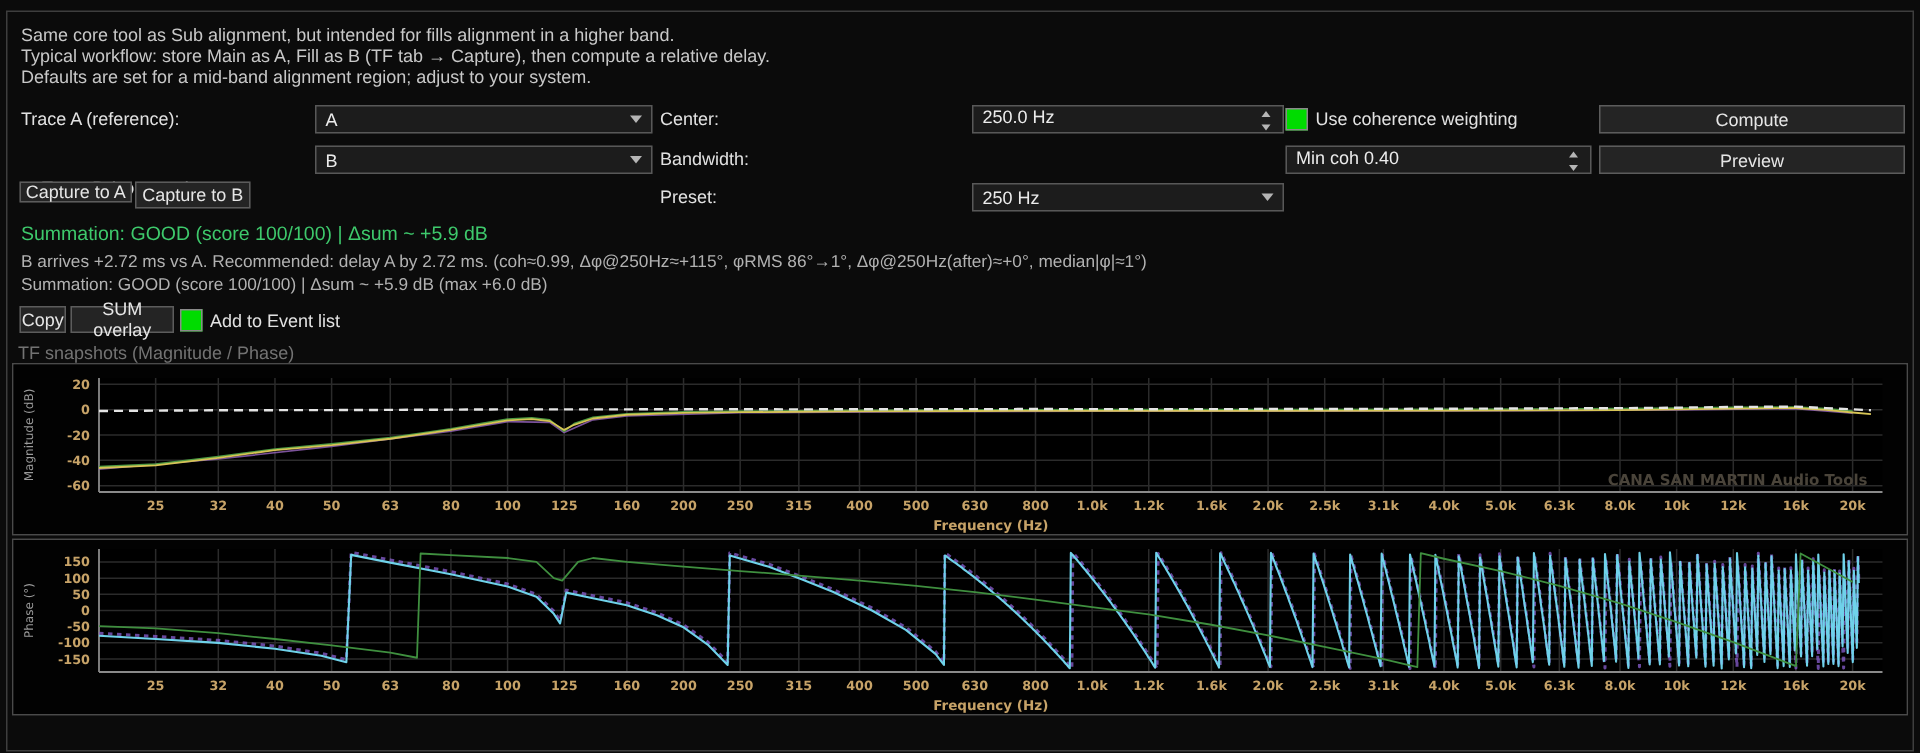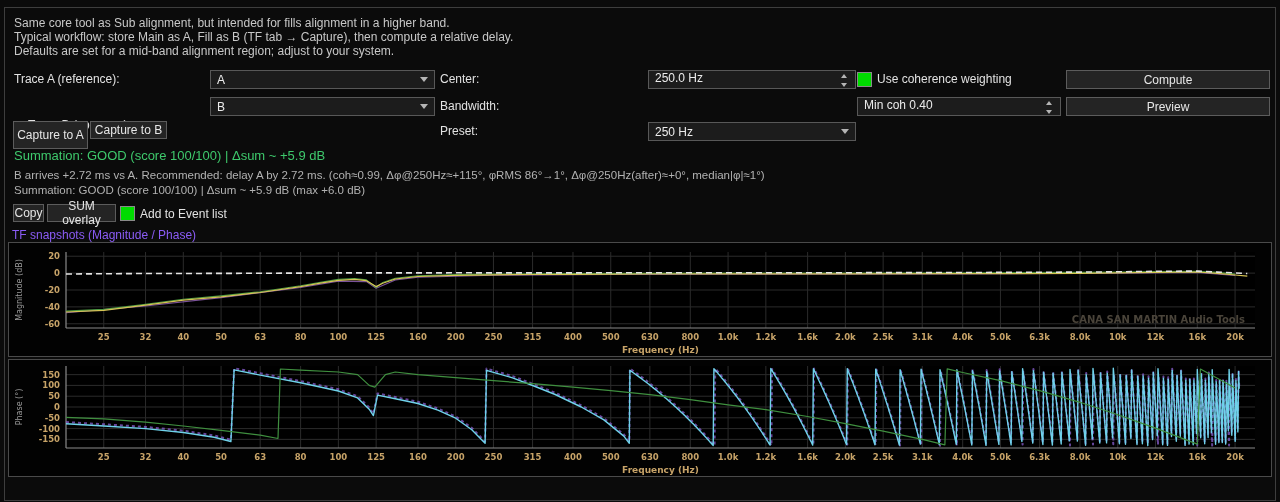--- a/index.html
+++ b/index.html
@@ -20,21 +20,21 @@
   .spin-btns{position:absolute;right:5px;top:2px;width:9px;height:14px;}
   .spin-btns .up{position:absolute;top:1px;left:0;width:0;height:0;
                  border-left:3.5px solid transparent;border-right:3.5px solid transparent;border-bottom:4px solid #b5b5b5;}
   .spin-btns .dn{position:absolute;bottom:0;left:0;width:0;height:0;
                  border-left:3.5px solid transparent;border-right:3.5px solid transparent;border-top:4px solid #b5b5b5;}
   .btn{background:#242424;border:1px solid #5c5c5c;color:#e6e6e6;font-size:12px;text-align:center;
        display:flex;align-items:center;justify-content:center;cursor:default;box-sizing:border-box;}
   .checkbox{width:13px;height:13px;background:#00dc00;border:1px solid #8a8a8a;}
   .headline{font-size:13px;font-weight:normal;color:#3ec96c;white-space:nowrap;}
   .detail{font-size:11.5px;color:#b2b2b2;white-space:nowrap;}
-  .tf-label{font-size:12px;color:#8b5cf6;white-space:nowrap;}
+  .tf-label{font-size:12px;color:#737373;white-space:nowrap;}
   .chartbox{position:absolute;background:#000;border:1px solid #4a4a4a;}
   svg{display:block;}
 </style>
 </head>
 <body>
 
 <div class="page">
 
   <div class="groupbox"></div>
 
@@ -67,21 +67,21 @@
   <div class="abs flabel" style="left:440px;top:99px;">Bandwidth:</div>
   <div class="abs spin" style="left:857px;top:97px;width:190px;">
     <span>Min coh 0.40</span>
     <span class="spin-btns">
         <i class="up"></i>
         <i class="dn"></i>
       </span>
   </div>
   <div class="abs btn" style="left:1066px;top:97px;width:204px;height:19px;">Preview</div>
 
-  <div class="abs btn" style="left:13px;top:121px;width:75px;height:28px;">Capture to A</div>
+  <div class="abs btn" style="left:13px;top:121px;width:75px;height:14px;">Capture to A</div>
   <div class="abs btn" style="left:90px;top:121px;width:77px;height:18px;">Capture to B</div>
   <div class="abs flabel" style="left:440px;top:124px;">Preset:</div>
   <div class="abs combo" style="left:648px;top:122px;width:194px;">
     <span>250 Hz</span>
     <span class="combo-arrow"></span>
   </div>
 
   <div class="abs headline" style="left:14px;top:148px;">Summation: GOOD (score 100/100)  |  Δsum ~ +5.9 dB</div>
   <div class="abs detail" style="left:14px;top:169px;">B arrives +2.72 ms vs A. Recommended: delay A by 2.72 ms.  (coh≈0.99, Δφ@250Hz≈+115°, φRMS 86°→1°, Δφ@250Hz(after)≈+0°, median|φ|≈1°)</div>
   <div class="abs detail" style="left:14px;top:184px;">Summation: GOOD (score 100/100)  |  Δsum ~ +5.9 dB (max +6.0 dB)</div>

